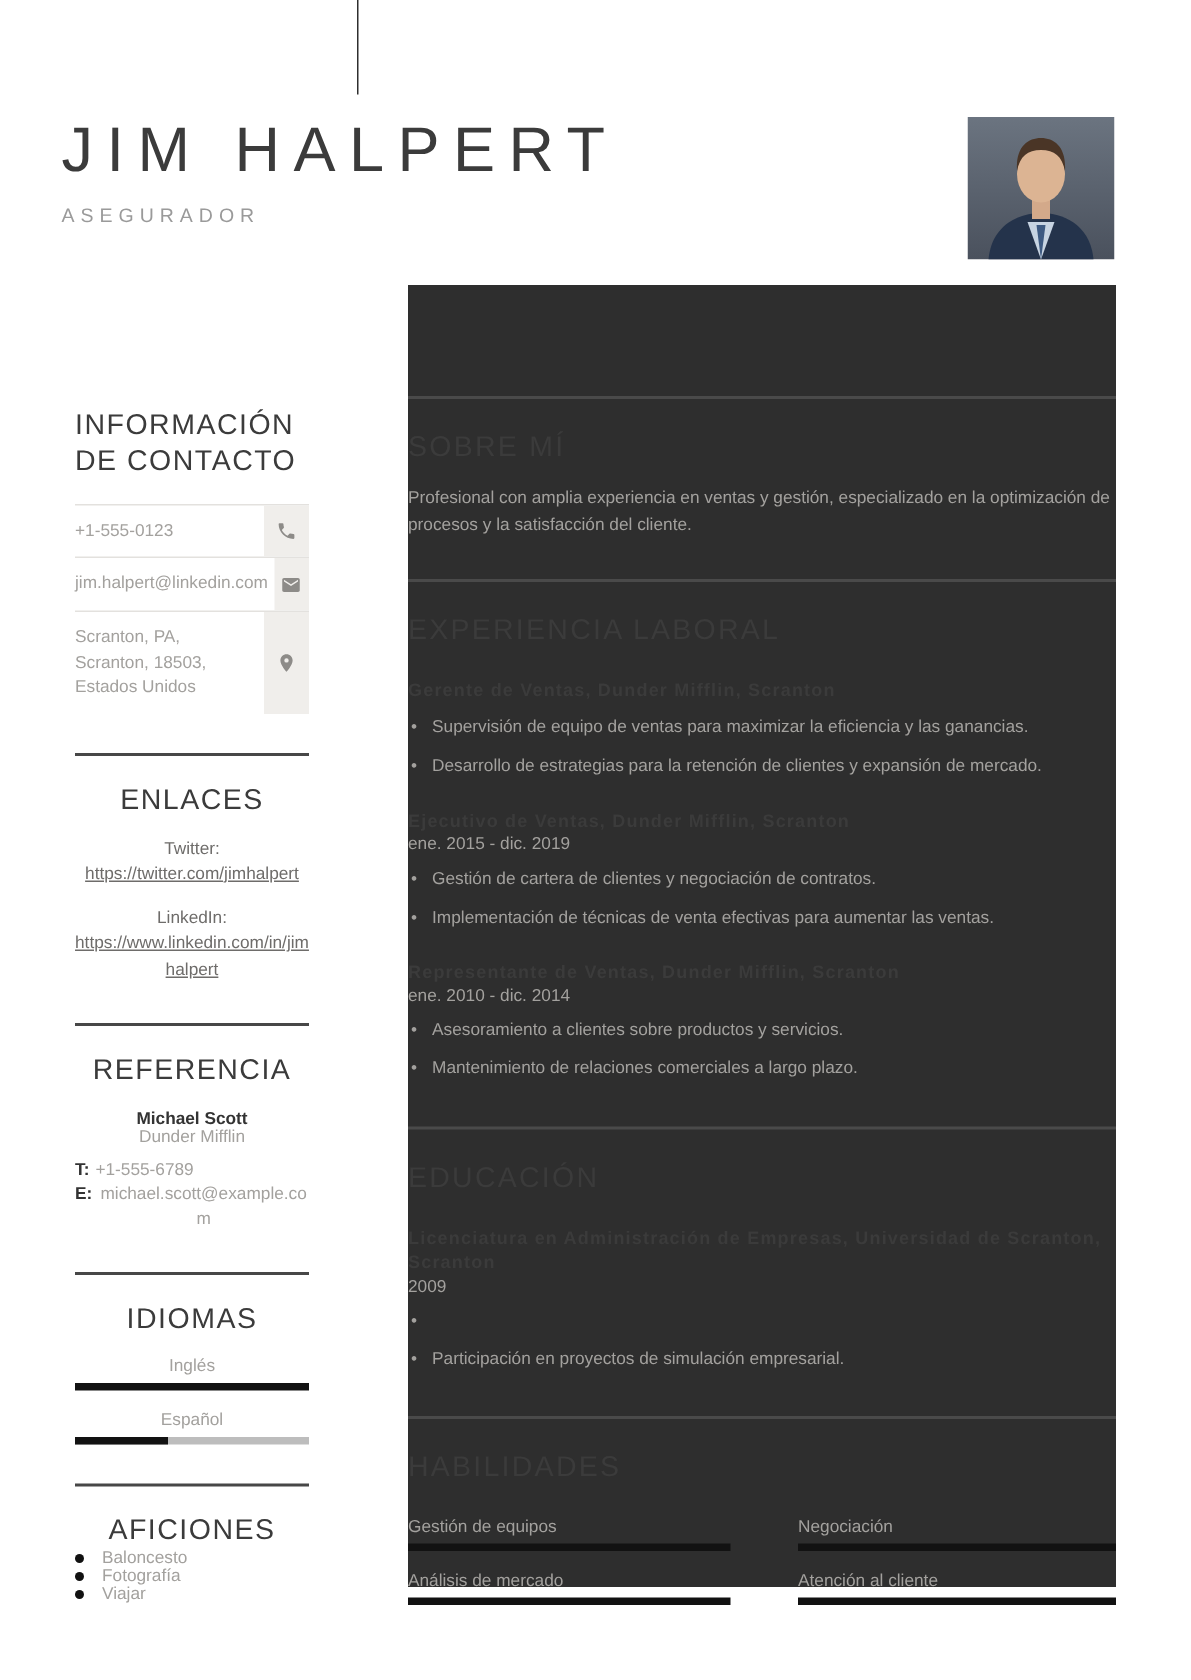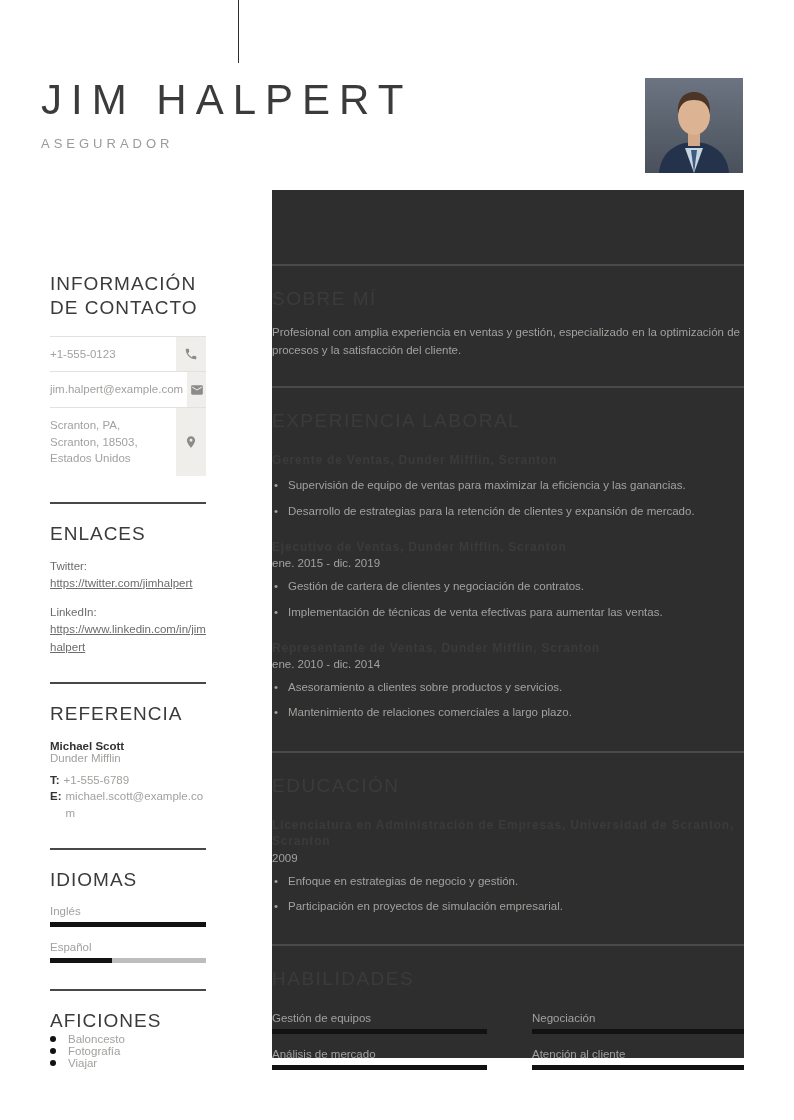--- a/index.html
+++ b/index.html
@@ -18,21 +18,21 @@
   
   .header { position:absolute; left:41px; top:76px; width:560px; }
   .name { font-size:42px; font-weight:400; letter-spacing:9px; color:#3b3b3b; white-space:nowrap; }
   .role { margin-top:12px; font-size:13px; letter-spacing:4px; color:#9a9a9a; }
   .photo { position:absolute; left:645px; top:78px; width:98px; height:95px; }
   .photo svg { display:block; width:98px; height:95px; }
 
   
   .sidebar { position:absolute; left:50px; top:272px; width:156px; }
   .side-heading { font-size:19px; font-weight:500; letter-spacing:1px; color:#3b3b3b; line-height:1.25; }
-  .side-section { margin-top:26px; border-top:2px solid #474747; padding-top:18px; }
+  .side-section { margin-top:26px; border-top:2px solid #474747; padding-top:18px;text-align:center; }
 
   .contact-rows { margin-top:16px; }
   .contact-row { display:flex; align-items:stretch; border-bottom:1px solid #e3e1de; }
   .contact-row:first-child { border-top:1px solid #e3e1de; }
   .contact-row:last-child { border-bottom:none; }
   .c-text { flex:1; font-size:11.5px; color:#a3a19e; padding:9px 4px 9px 0; line-height:1.45; }
   .c-icon { width:30px; background:#f0eeeb; display:flex; align-items:center; justify-content:center; }
   .c-icon svg { width:14px; height:14px; fill:#8d8b88; }
 
   .link-group { margin-top:12px; font-size:11.5px; line-height:1.5; }
@@ -110,21 +110,21 @@
       <div class="contact-rows">
         <div class="contact-row">
           <span class="c-text">+1-555-0123</span>
           <span class="c-icon">
             <svg viewBox="0 0 24 24">
                 <path d="M6.62 10.79c1.44 2.83 3.76 5.14 6.59 6.59l2.2-2.2c.27-.27.67-.36 1.02-.24 1.12.37 2.33.57 3.57.57.55 0 1 .45 1 1V20c0 .55-.45 1-1 1-9.39 0-17-7.61-17-17 0-.55.45-1 1-1h3.5c.55 0 1 .45 1 1 0 1.25.2 2.45.57 3.57.11.35.03.74-.25 1.02l-2.2 2.2z"></path>
               </svg>
           </span>
         </div>
         <div class="contact-row">
-          <span class="c-text">jim.halpert@example.com</span>
+          <span class="c-text">jim.halpert@linkedin.com</span>
           <span class="c-icon">
             <svg viewBox="0 0 24 24">
                 <path d="M20 4H4c-1.1 0-2 .9-2 2v12c0 1.1.9 2 2 2h16c1.1 0 2-.9 2-2V6c0-1.1-.9-2-2-2zm0 4l-8 5-8-5V6l8 5 8-5v2z"></path>
               </svg>
           </span>
         </div>
         <div class="contact-row">
           <span class="c-text">Scranton, PA, Scranton, 18503, Estados Unidos</span>
           <span class="c-icon">
             <svg viewBox="0 0 24 24">
@@ -256,21 +256,20 @@
     <div class="spacer-m"></div>
     <div class="rule"></div>
     <section>
       <h2 class="main-heading">EDUCACIÓN</h2>
       <div class="job">
         <h3 class="job-title">Licenciatura en Administración de Empresas, Universidad de Scranton, Scranton</h3>
         <div class="job-dates">2009</div>
         <div class="bullets">
           <div class="bullet">
               <span class="bullet-dot">•</span>
-              <span>Enfoque en estrategias de negocio y gestión.</span>
             </div>
           <div class="bullet">
               <span class="bullet-dot">•</span>
               <span>Participación en proyectos de simulación empresarial.</span>
             </div>
         </div>
       </div>
     </section>
 
     <div class="spacer-m"></div>

